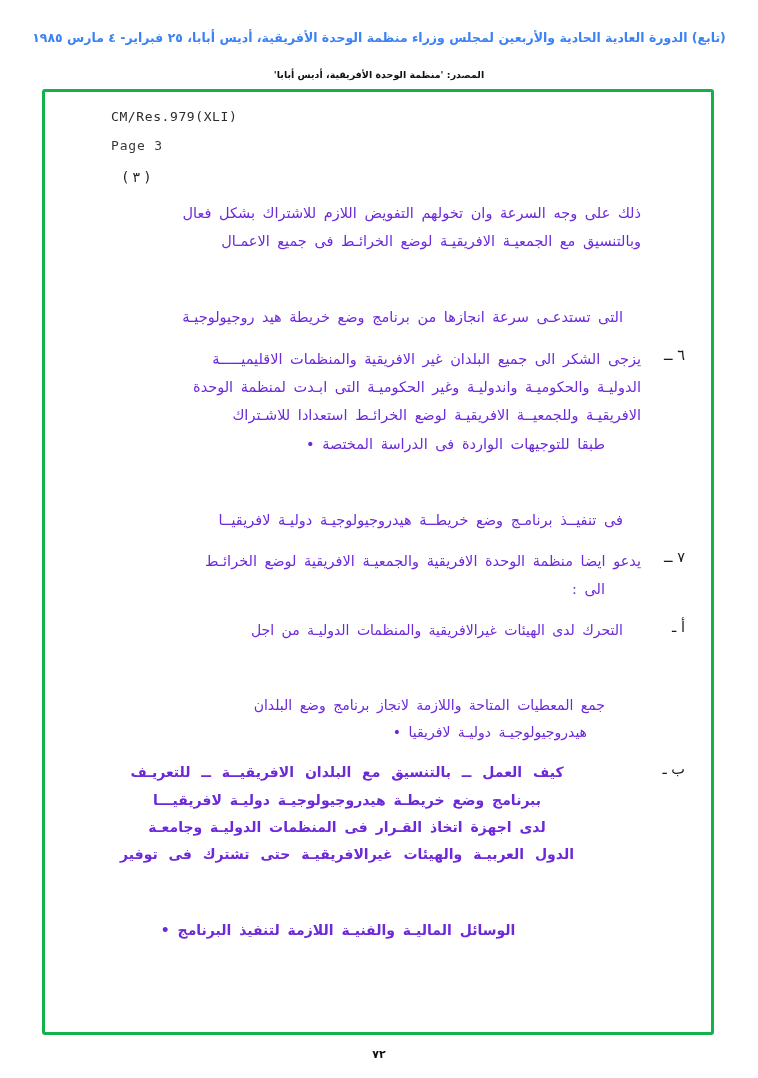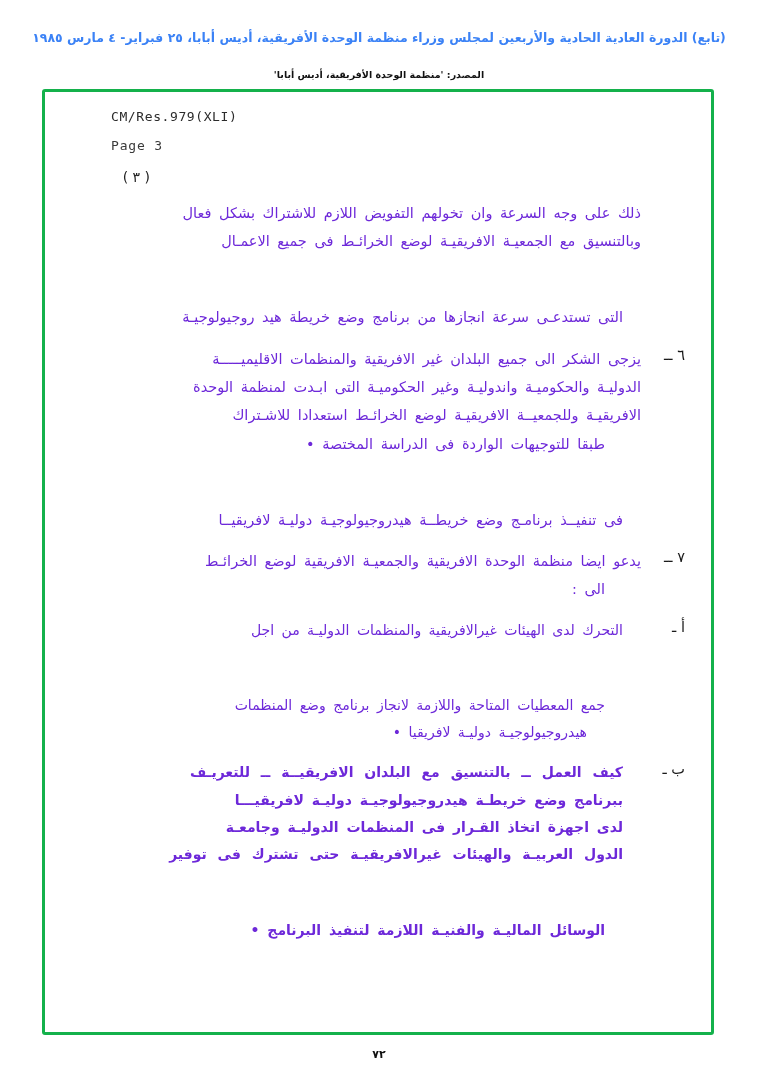--- a/index.html
+++ b/index.html
@@ -122,21 +122,21 @@
   .ln {
     direction: rtl;
     font-family: "DejaVu Sans", sans-serif;
     font-size: 14.5px;
     color: #6d28d9;
     letter-spacing: 0.2px;
     line-height: 1.95;
     white-space: nowrap;
   }
   .ln.r  { text-align: right; }
-  .ln.bold { font-weight: bold; }
+  .ln.bold { font-weight: bold; text-align: center; }
   .ln.sp1 { word-spacing: 3px; }
   .ln.sp2 { word-spacing: 6px; }
   .ln.ind1 { padding-right: 18px; margin-top: 48px; }
   .ln.ind2 { padding-right: 36px; }
   .ln.small { font-size: 14px; }
 
   
   .folio {
     position: absolute;
     top: 1048px;
@@ -192,21 +192,21 @@
         <div class="lines">
           <div class="ln r sp1">يدعو ايضا منظمة الوحدة الافريقية والجمعيـة الافريقية لوضع الخرائـط</div>
           <div class="ln r sp1 ind2">الى :</div>
         </div>
       </div>
 
       <div class="para">
         <div class="marker sub">أ ـ</div>
         <div class="lines">
           <div class="ln r sp1 small">التحرك لدى الهيئات غيرالافريقية والمنظمات  الدوليـة من اجل</div>
-          <div class="ln r sp1 small ind1">جمع المعطيات المتاحة  واللازمة لانجاز برنامج  وضع المنظمات</div>
+          <div class="ln r sp1 small ind1">جمع المعطيات المتاحة  واللازمة لانجاز برنامج  وضع البلدان</div>
           <div class="ln r sp1 small ind2">هيدروجيولوجيـة دوليـة لافريقيا •</div>
         </div>
       </div>
 
       <div class="para">
         <div class="marker sub">ب ـ</div>
         <div class="lines">
           <div class="ln r sp2 bold small">كيف  العمل ــ بالتنسيق  مع البلدان الافريقيــة ــ للتعريـف</div>
           <div class="ln r sp1 bold small">ببرنامج  وضع خريطـة هيدروجيولوجيـة دوليـة لافريقيـــا</div>
           <div class="ln r sp1 bold small">لدى اجهزة اتخاذ القـرار فى المنظمات  الدوليـة وجامعـة</div>

